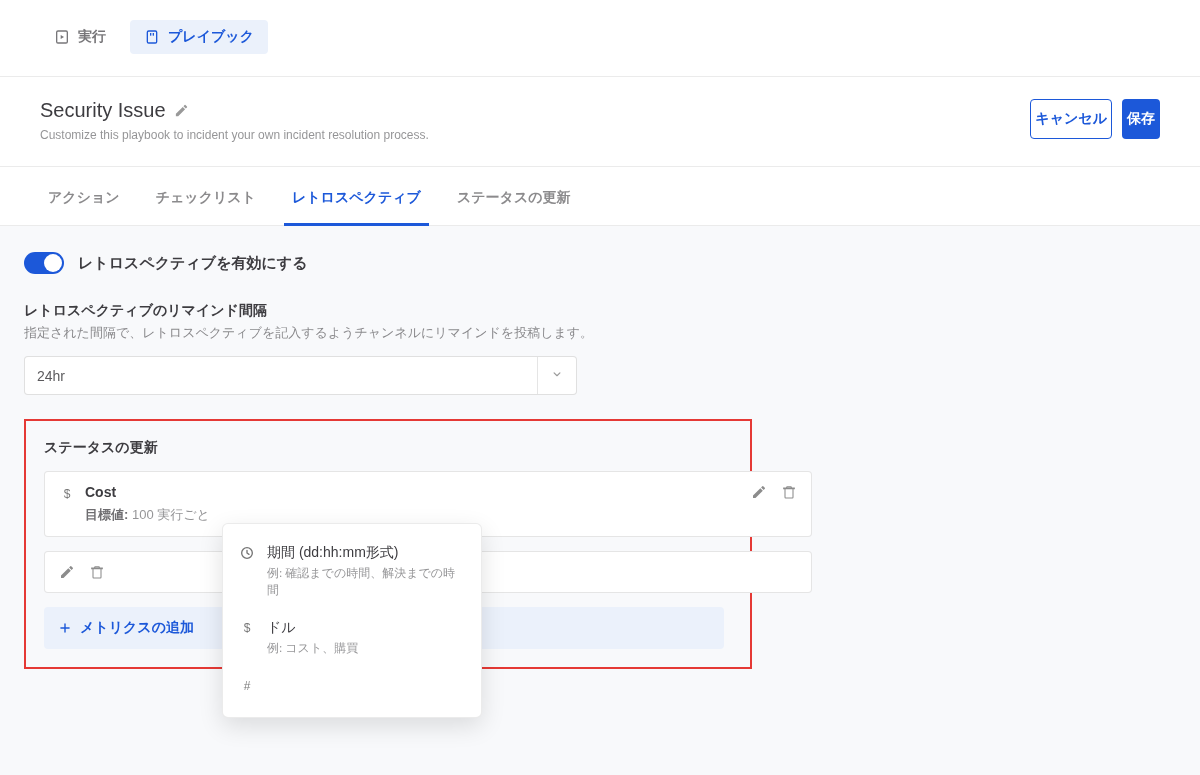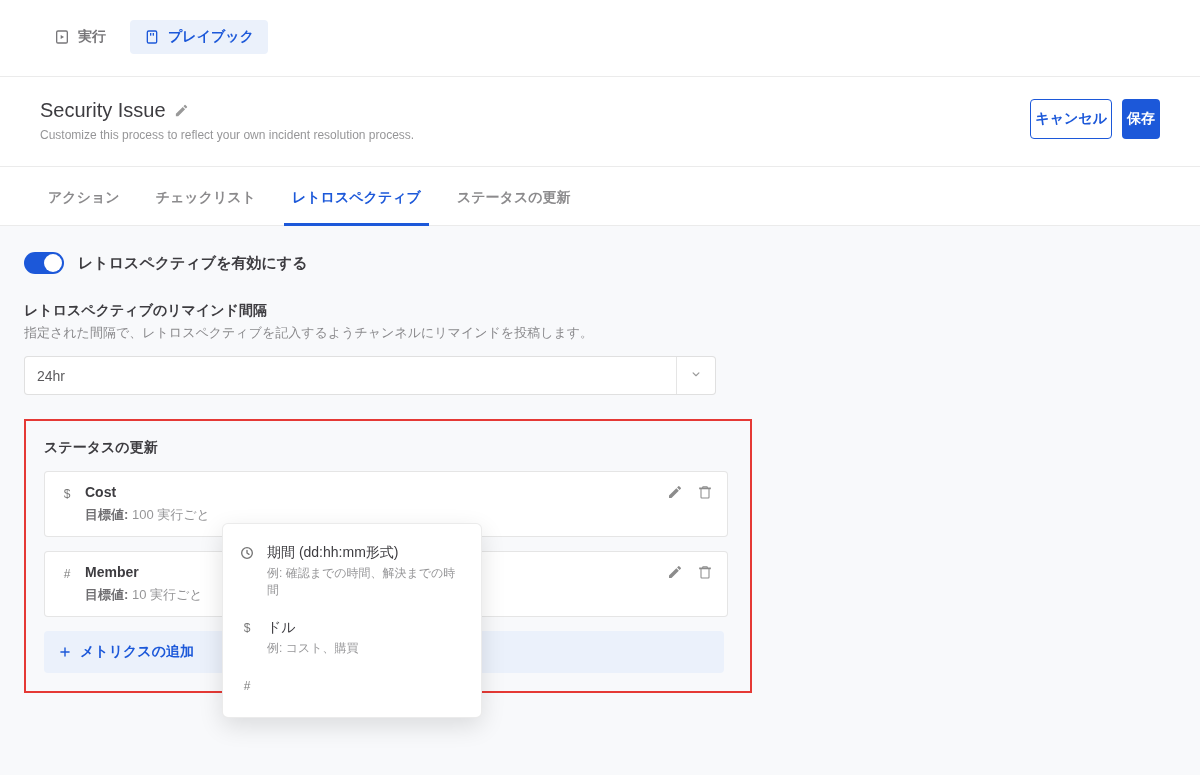--- a/index.html
+++ b/index.html
@@ -89,21 +89,21 @@
     content: ""; position: absolute; width: 18px; height: 18px;
     background: #fff; border-radius: 50%; top: 2px; right: 2px;
   }
   .toggle-label { font-size: 15px; font-weight: 600; color: #3d3c40; }
   
   .section { margin-bottom: 24px; }
   .section-title { font-size: 14px; font-weight: 600; color: #3d3c40; margin-bottom: 4px; }
   .section-desc { font-size: 13px; color: rgba(61,60,64,0.6); margin-bottom: 14px; }
   
   .select {
-    width: 692px;
+    width: 553px;
     background: #fff;
     border: 1px solid rgba(0,0,0,0.12);
     border-radius: 4px;
     display: flex;
     align-items: center;
     justify-content: space-between;
     cursor: pointer;
   }
   .select-value { padding: 10px 12px; color: rgba(61,60,64,0.85); font-size: 14px; }
   .select-chev { padding: 10px 12px; border-left: 1px solid rgba(0,0,0,0.1); color: rgba(0,0,0,0.4); }
@@ -117,21 +117,21 @@
   
   .metric {
     background: #fff;
     border: 1px solid rgba(0,0,0,0.10);
     border-radius: 4px;
     padding: 12px 14px;
     margin-top: 14px;
     display: flex;
     justify-content: space-between;
     align-items: flex-start;
-    width: 684px;
+    width: 768px;
   }
   .metric-left { display: flex; gap: 10px; align-items: flex-start; }
   .metric-icon { color: rgba(0,0,0,0.55); margin-top: 2px; }
   .metric-name { font-weight: 600; font-size: 14px; color: #3d3c40; }
   .metric-target { font-size: 13px; color: rgba(61,60,64,0.55); margin-top: 6px; }
   .metric-target b { font-weight: 600; color: rgba(61,60,64,0.75); }
   .metric-actions { display: flex; gap: 14px; color: rgba(0,0,0,0.45); }
   .metric-actions svg { width: 16px; height: 16px; cursor: pointer; }
   
   .add-metric {
@@ -162,21 +162,21 @@
     z-index: 5;
   }
   .popover-item {
     display: flex;
     gap: 12px;
     padding: 10px 16px;
     cursor: pointer;
   }
   .pop-icon { color: rgba(0,0,0,0.55); margin-top: 1px; width: 16px; flex-shrink:0; }
   .pop-label { font-size: 14px; font-weight: 500; color: #3d3c40; }
-  .pop-sub { font-size: 12px; color: rgba(61,60,64,0.55); margin-top: 3px; }
+  .pop-sub { font-size: 12px; color: rgba(61,60,64,0.55); margin-top: 3px; font-family: Liberation Serif, serif; }
 </style>
 </head>
 <body>
 
 <svg width="0" height="0" style="position:absolute">
   <symbol id="icon-play-card" viewBox="0 0 24 24">
       <rect x="4" y="3" width="16" height="18" rx="2" fill="none" stroke="currentColor" stroke-width="2"></rect>
       <polygon points="10,9 10,15 15,12" fill="currentColor"></polygon>
     </symbol>
   <symbol id="icon-playbook" viewBox="0 0 24 24">
@@ -224,21 +224,21 @@
 </div>
 
 <div class="header">
   <div class="title-wrap">
     <div class="title-row">
       <h1>Security Issue</h1>
       <svg>
           <use href="#icon-pencil"></use>
         </svg>
     </div>
-    <div class="subtitle">Customize this process to reflect your own incident resolution process.</div>
+    <div class="subtitle">Customize this playbook to incident your own incident resolution process.</div>
   </div>
   <div class="header-actions">
     <button class="btn btn-secondary">キャンセル</button>
     <button class="btn btn-primary">保存</button>
   </div>
 </div>
 
 <div class="subtabs">
   <div class="subtab">アクション</div>
   <div class="subtab">チェックリスト</div>
@@ -288,34 +288,20 @@
         <svg>
             <use href="#icon-pencil"></use>
           </svg>
         <svg>
             <use href="#icon-trash"></use>
           </svg>
       </div>
     </div>
 
     <div class="metric">
-      <div class="metric-left">
-        <span class="metric-icon">
-          <svg width="16" height="16">
-              <use href="#icon-hash"></use>
-            </svg>
-        </span>
-        <div>
-          <div class="metric-name">Member</div>
-          <div class="metric-target">
-            <b>目標値:</b>
-            <span>10 実行ごと</span>
-          </div>
-        </div>
-      </div>
       <div class="metric-actions">
         <svg>
             <use href="#icon-pencil"></use>
           </svg>
         <svg>
             <use href="#icon-trash"></use>
           </svg>
       </div>
     </div>
 

